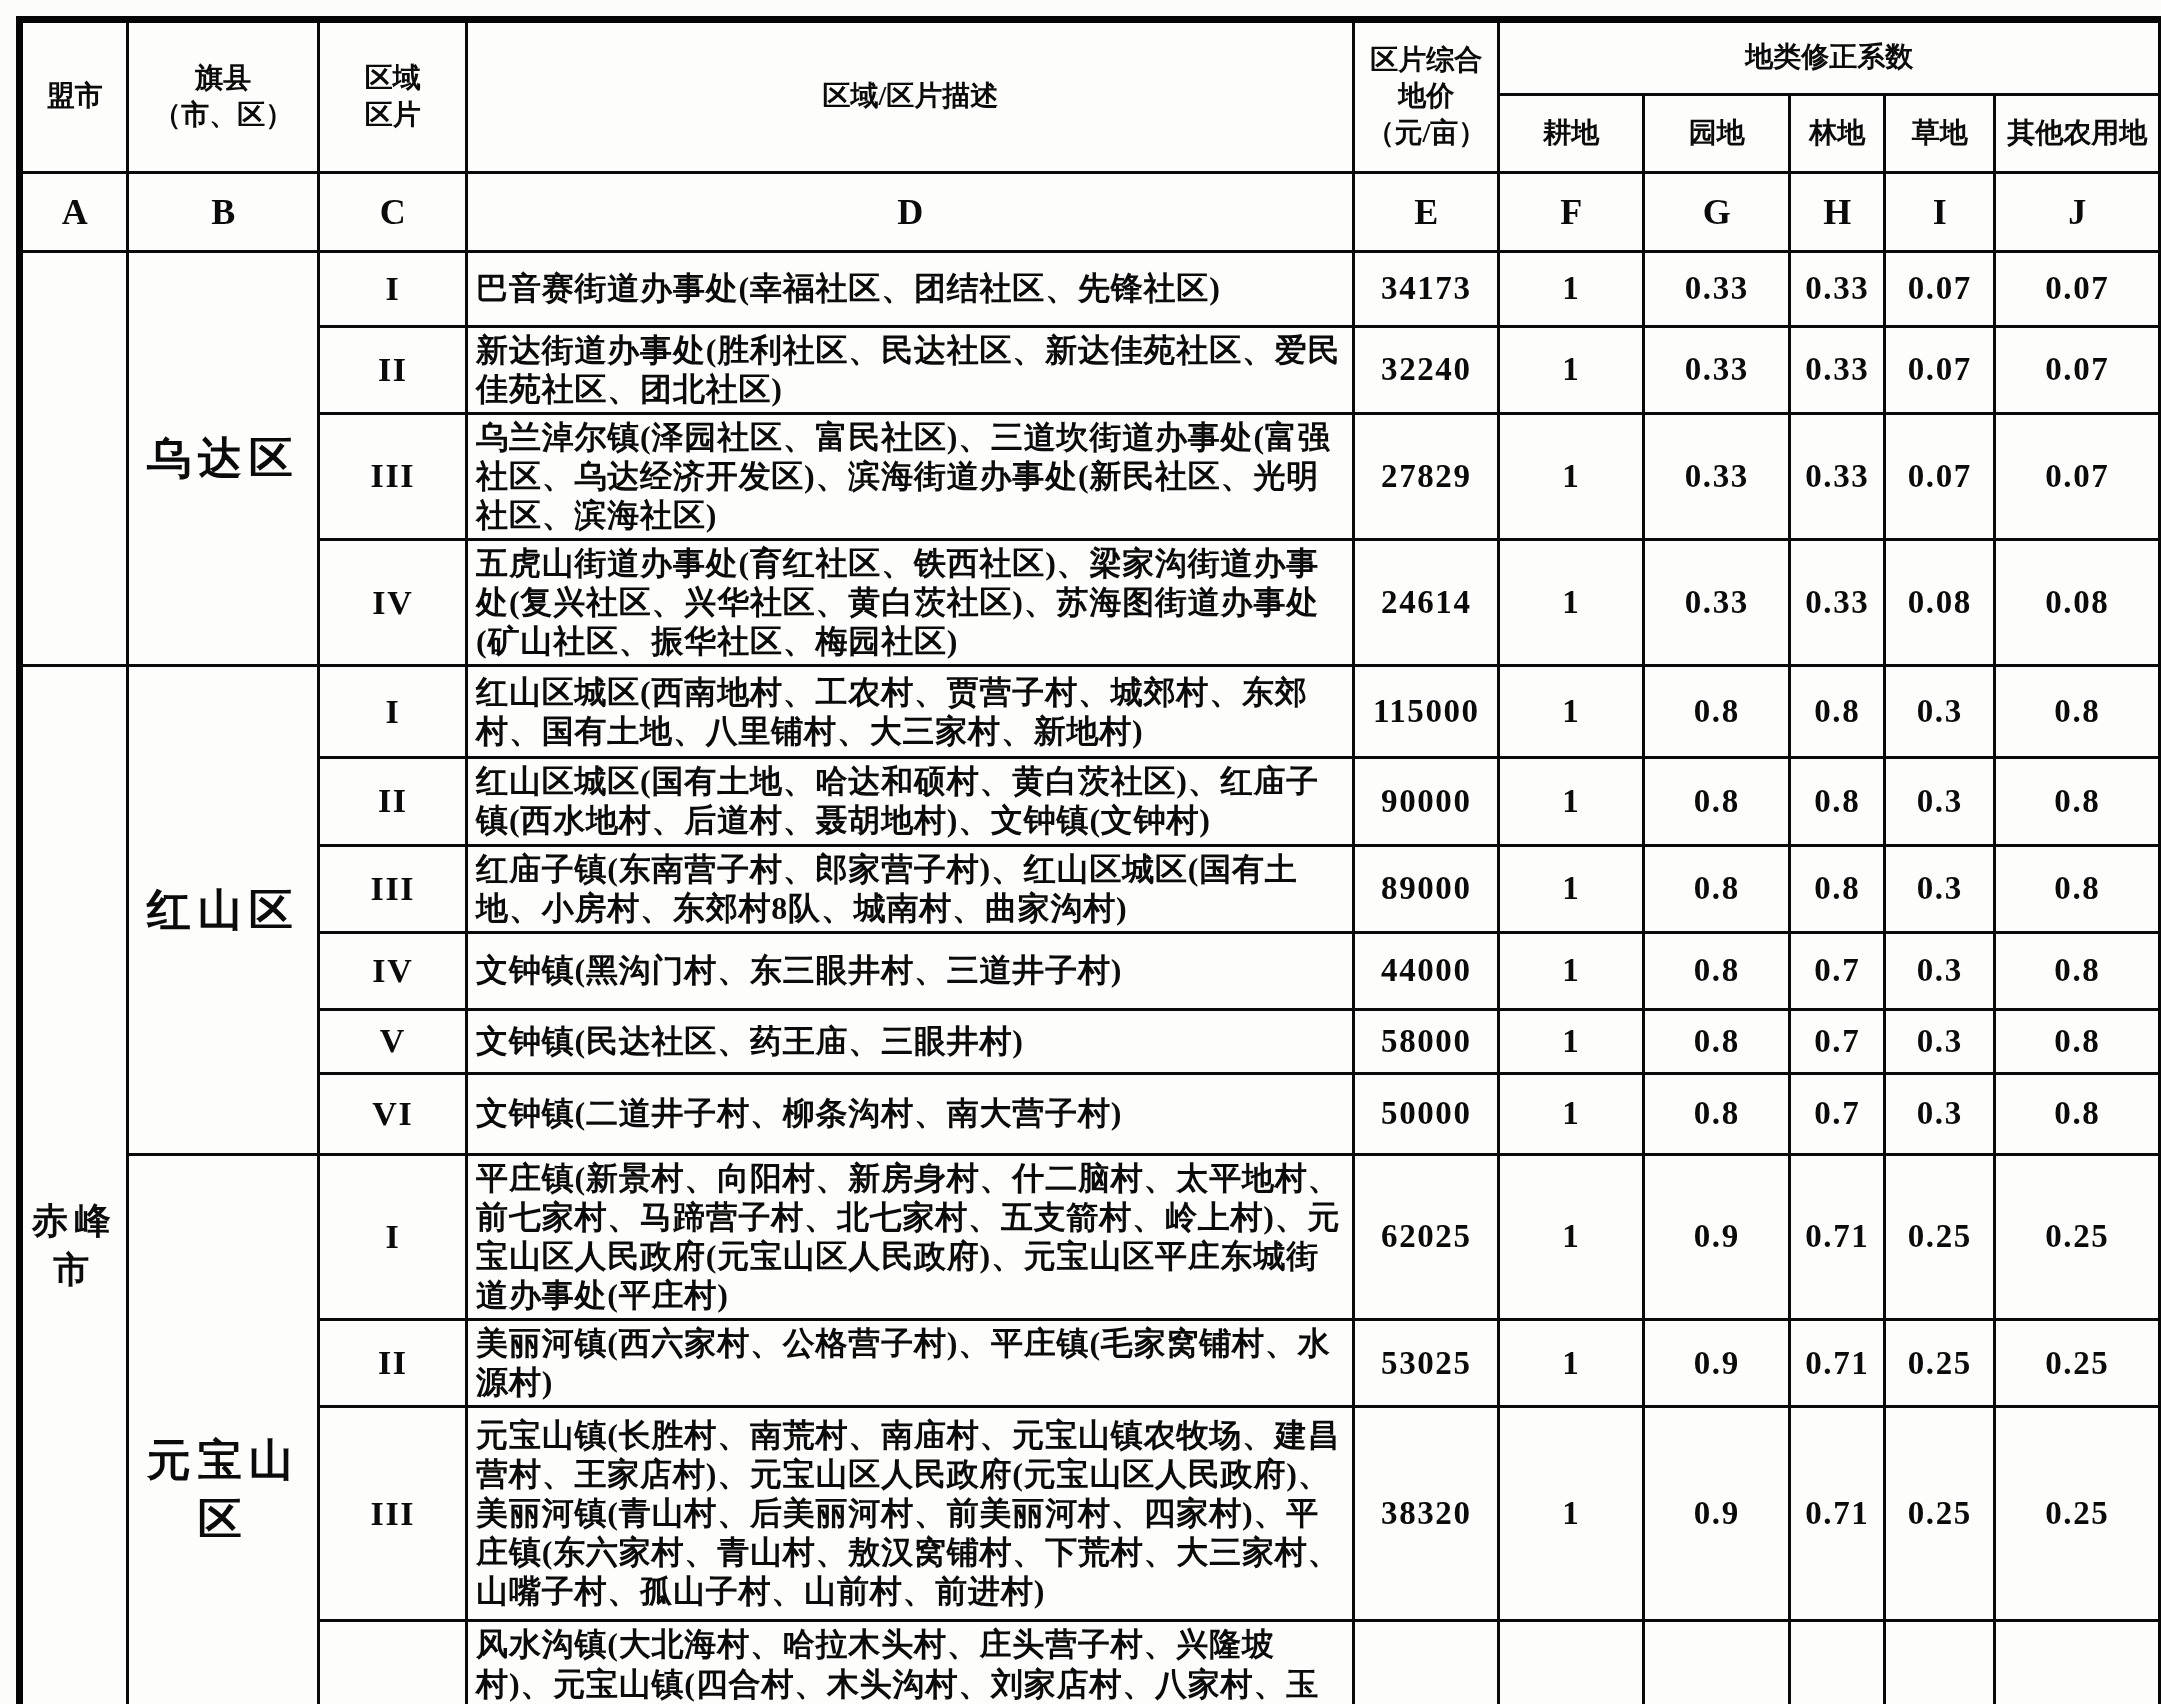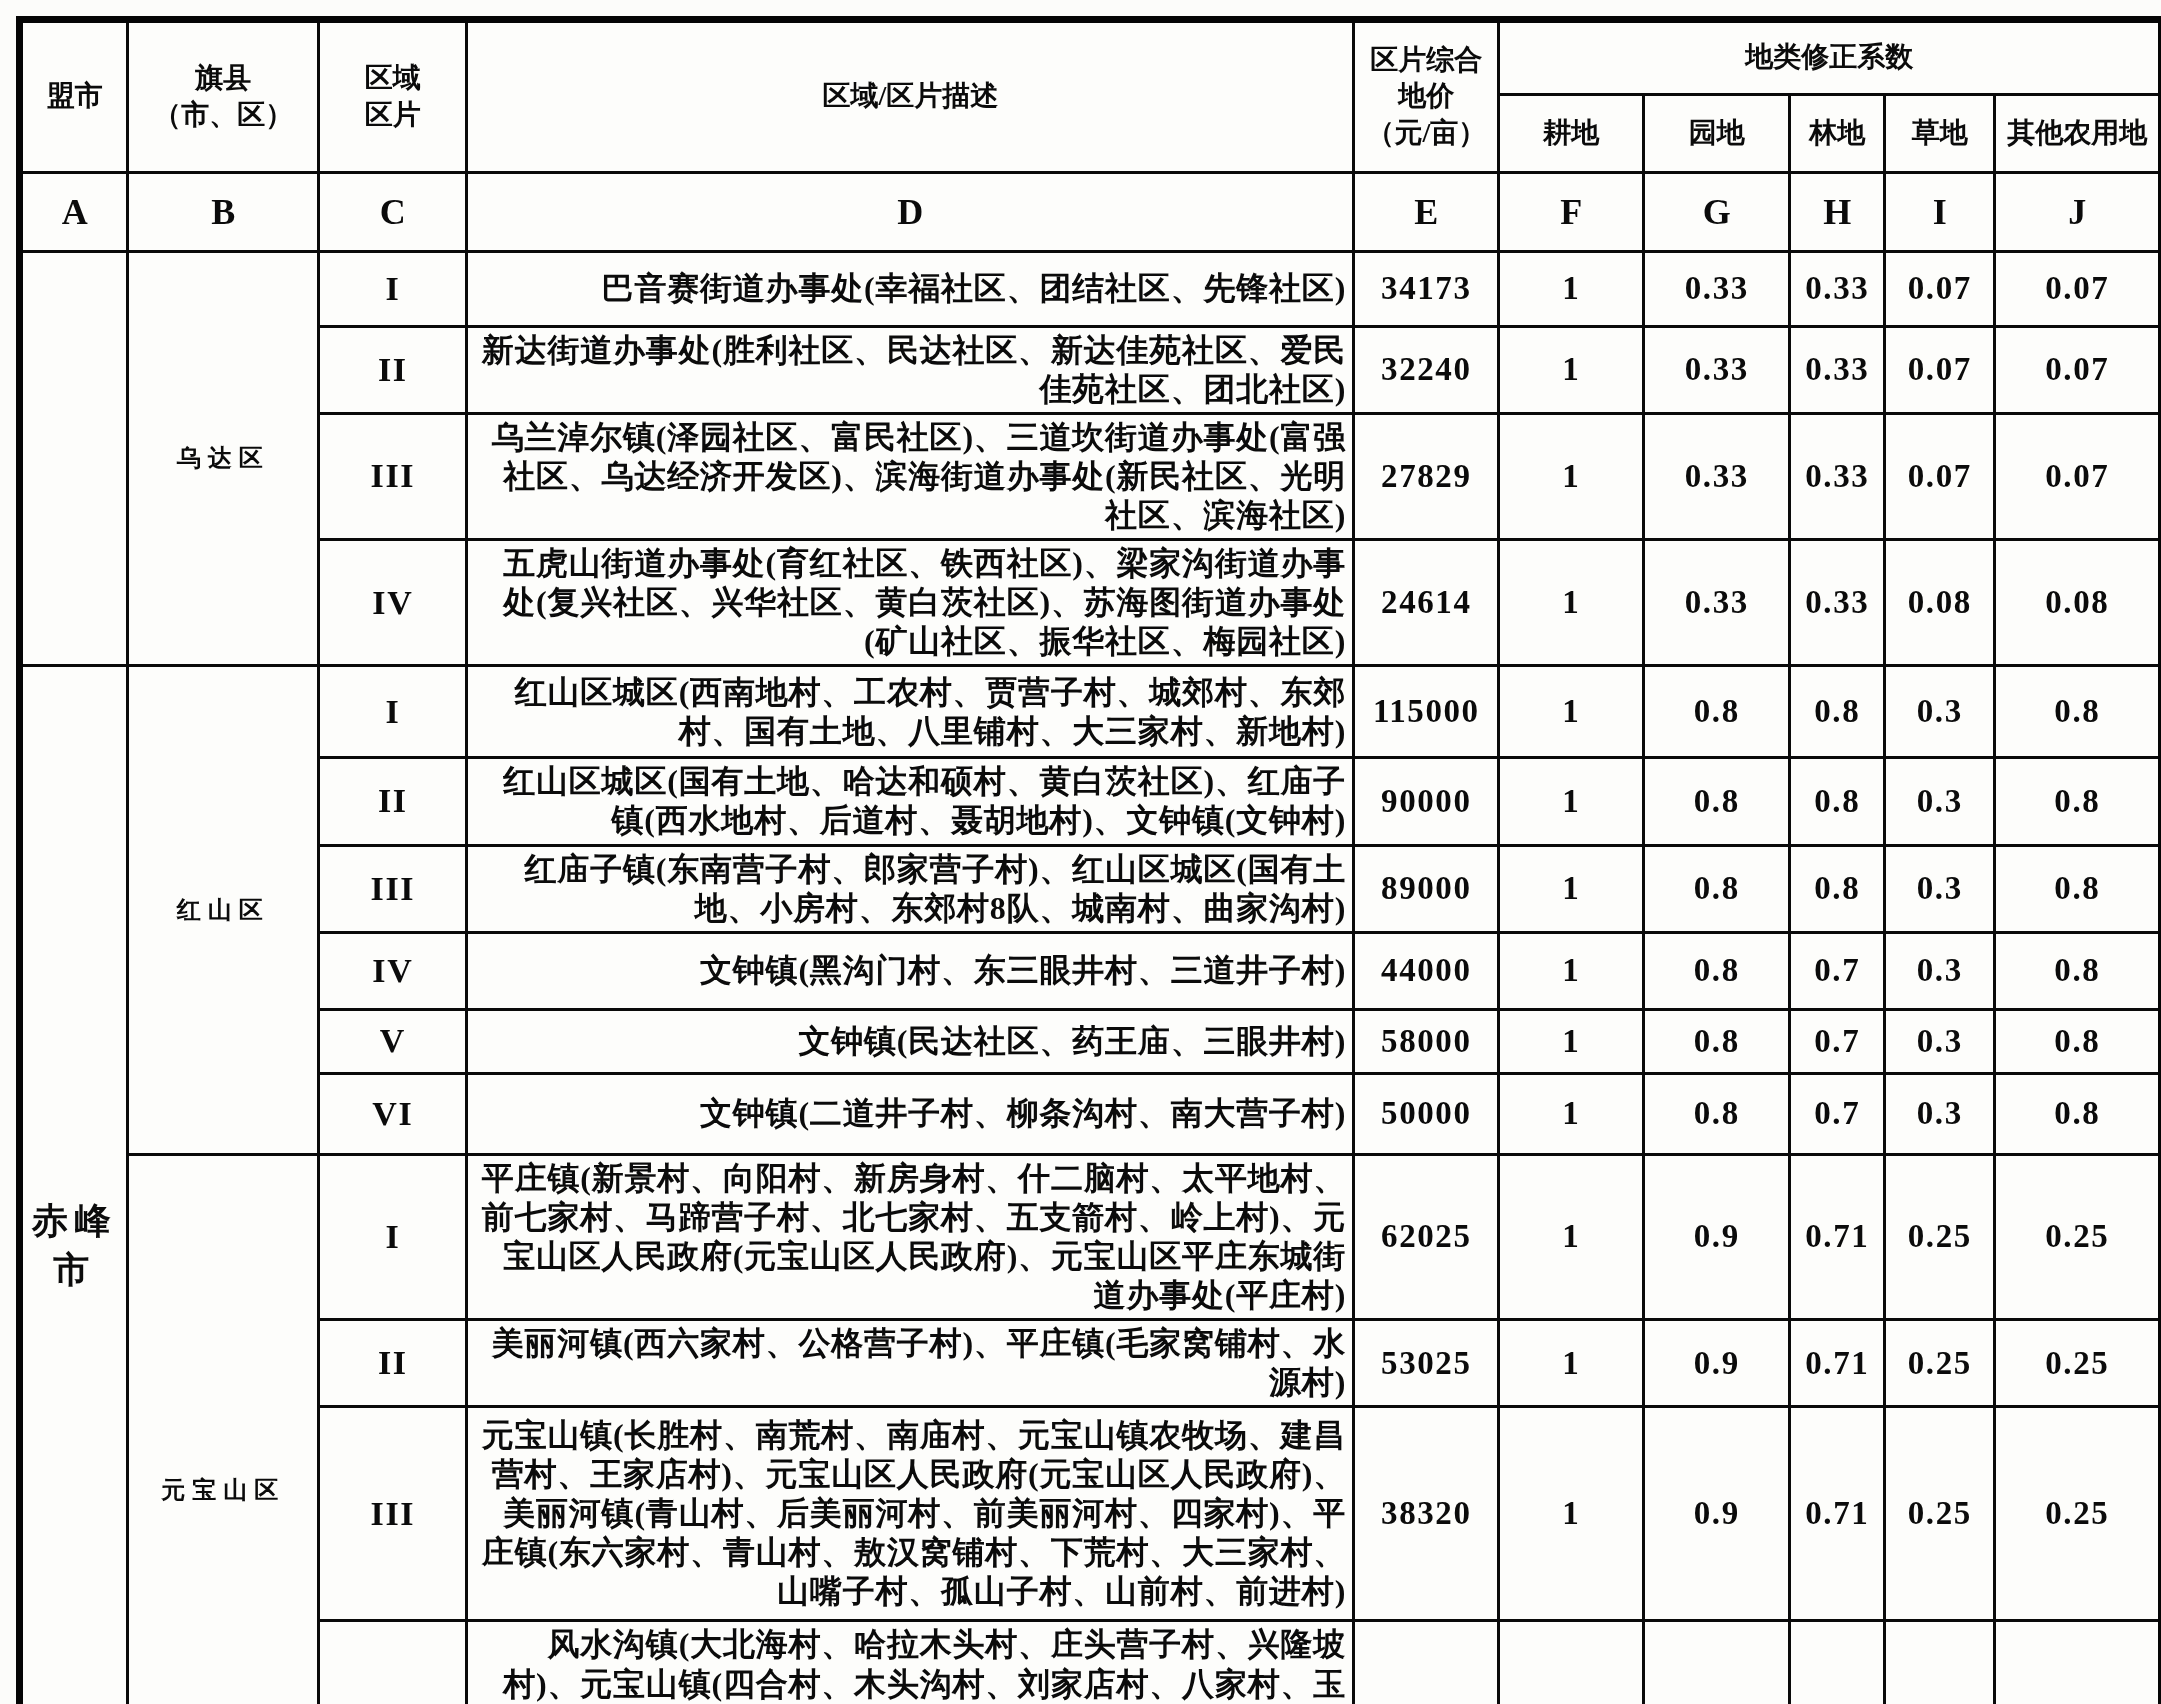--- a/index.html
+++ b/index.html
@@ -23,24 +23,24 @@
     border:3.9px solid #0a0a0a;
     padding:0;
     text-align:center;
     vertical-align:middle;
     font-weight:600;
     overflow:hidden;
   }
   th{font-size:28px;line-height:1.3;white-space:pre-line;font-weight:700;}
   .letter{font-size:36px;font-weight:700;}
   .zone{font-size:34px;letter-spacing:1.6px;}
-  .dist{font-size:24px;letter-spacing:7px;font-family:Liberation Mono, monospace;}
+  .dist{font-size:44px;letter-spacing:7px;font-family:Liberation Mono, monospace;}
   .city{font-size:36px;letter-spacing:7px;}
   .desc{
-    text-align:right;
+    text-align:left;
     padding:3.1px 6.2px 3.1px 7.8px;
     font-size:32px;
     line-height:1.22;
     letter-spacing:0.8px;
   }
   .num{font-size:33px;letter-spacing:1.6px;}
 </style>
 </head>
 <body>
 

